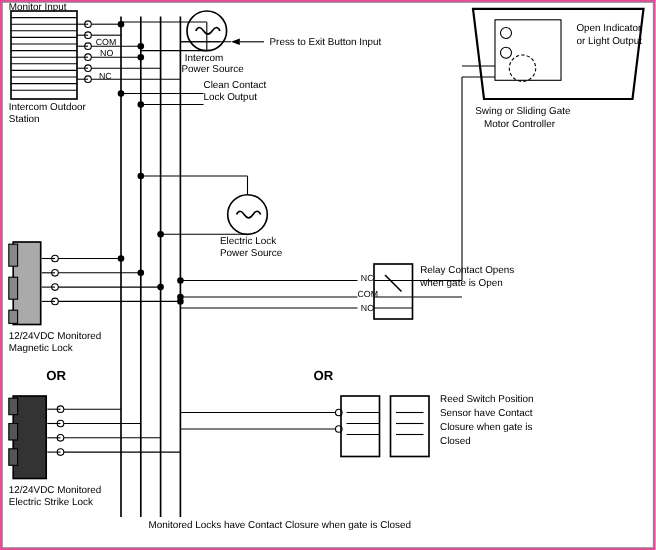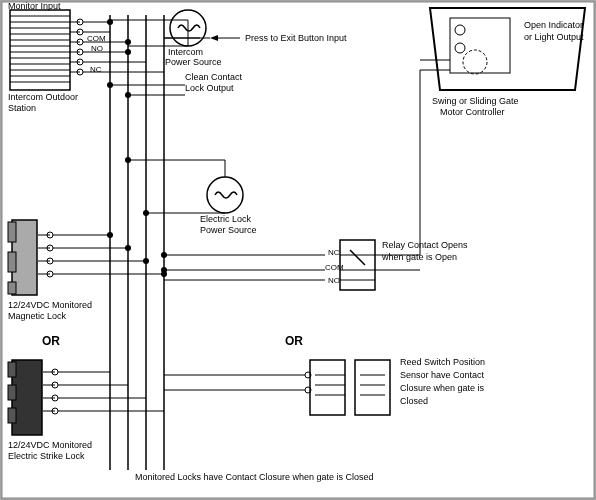--- a/index.html
+++ b/index.html
@@ -9,21 +9,21 @@
       background: #fff;
       font-family: Arial, sans-serif;
       font-size: 10px;
       overflow: hidden;
       position: relative;
     }
     #diagram-container {
       width: 596px;
       height: 500px;
       position: relative;
-      background: #a3a3a3;
+      background: #ec4899;
     }
     svg {
       position: absolute;
       top: 0; left: 0;
       width: 596px;
       height: 500px;
     }
   </style>
 </head>
 <body>

